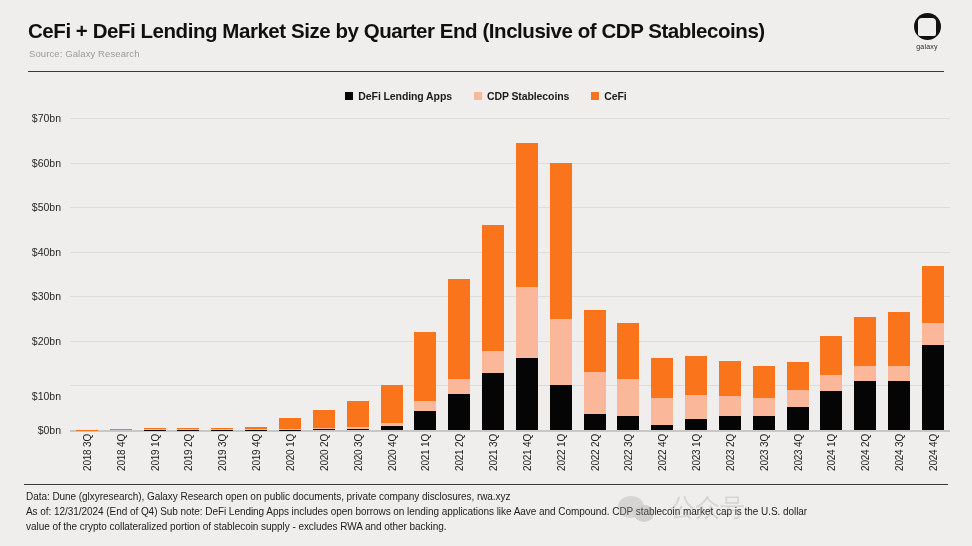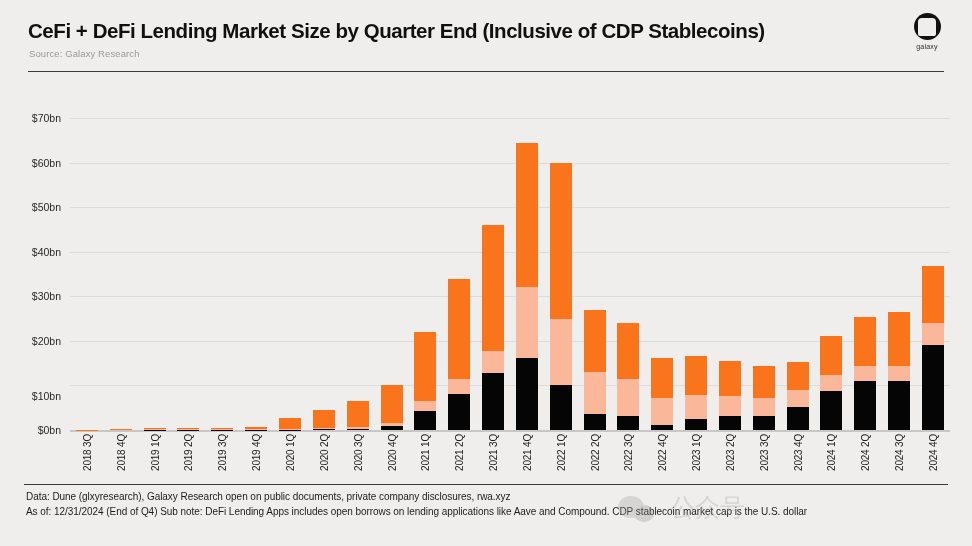--- a/index.html
+++ b/index.html
@@ -132,20 +132,34 @@
   <div class="header">
     <div class="title">CeFi + DeFi Lending Market Size by Quarter End (Inclusive of CDP Stablecoins)</div>
     <div class="source">Source: Galaxy Research</div>
     <div class="logo-wrap">
       <div class="logo-mark"></div>
       <div class="logo-text">galaxy</div>
     </div>
     <div class="rule"></div>
   </div>
 
+  <div class="legend" id="legend">
+      <div class="legend-item">
+        <span class="legend-swatch" style="background: rgb(5, 5, 5);"></span>
+        <span class="legend-label">DeFi Lending Apps</span>
+      </div>
+      <div class="legend-item">
+        <span class="legend-swatch" style="background: rgb(251, 183, 154);"></span>
+        <span class="legend-label">CDP Stablecoins</span>
+      </div>
+      <div class="legend-item">
+        <span class="legend-swatch" style="background: rgb(249, 116, 26);"></span>
+        <span class="legend-label">CeFi</span>
+      </div>
+    </div>
 
   <div class="plot" id="plot">
     <div id="gridlines">
         <div class="gridline" style="top: 0px;"></div>
         <div class="ytick" style="top: 0px;">$70bn</div>
         <div class="gridline" style="top: 44.5714px;"></div>
         <div class="ytick" style="top: 44.5714px;">$60bn</div>
         <div class="gridline" style="top: 89.1429px;"></div>
         <div class="ytick" style="top: 89.1429px; text-align: right;">$50bn</div>
         <div class="gridline" style="top: 133.714px;"></div>
@@ -419,20 +433,21 @@
       </div>
       <div class="xlabel-cell">
         <div class="xlabel">2024 4Q</div>
       </div>
     </div>
 
   <div class="footer-rule"></div>
   <div class="footer">
     <div>Data: Dune (glxyresearch), Galaxy Research open on public documents, private company disclosures, rwa.xyz</div>
     <div>As of: 12/31/2024 (End of Q4)   Sub note: DeFi Lending Apps includes open borrows on lending applications like Aave and Compound. CDP stablecoin market cap is the U.S. dollar</div>
+    <div>value of the crypto collateralized portion of stablecoin supply - excludes RWA and other backing.</div>
   </div>
 
   <div class="watermark">
     <div class="wm-chat">
       <div class="b1"></div>
         <div class="b2"></div>
     </div>
     <div class="wm-cn">公众号</div>
   </div>
 

